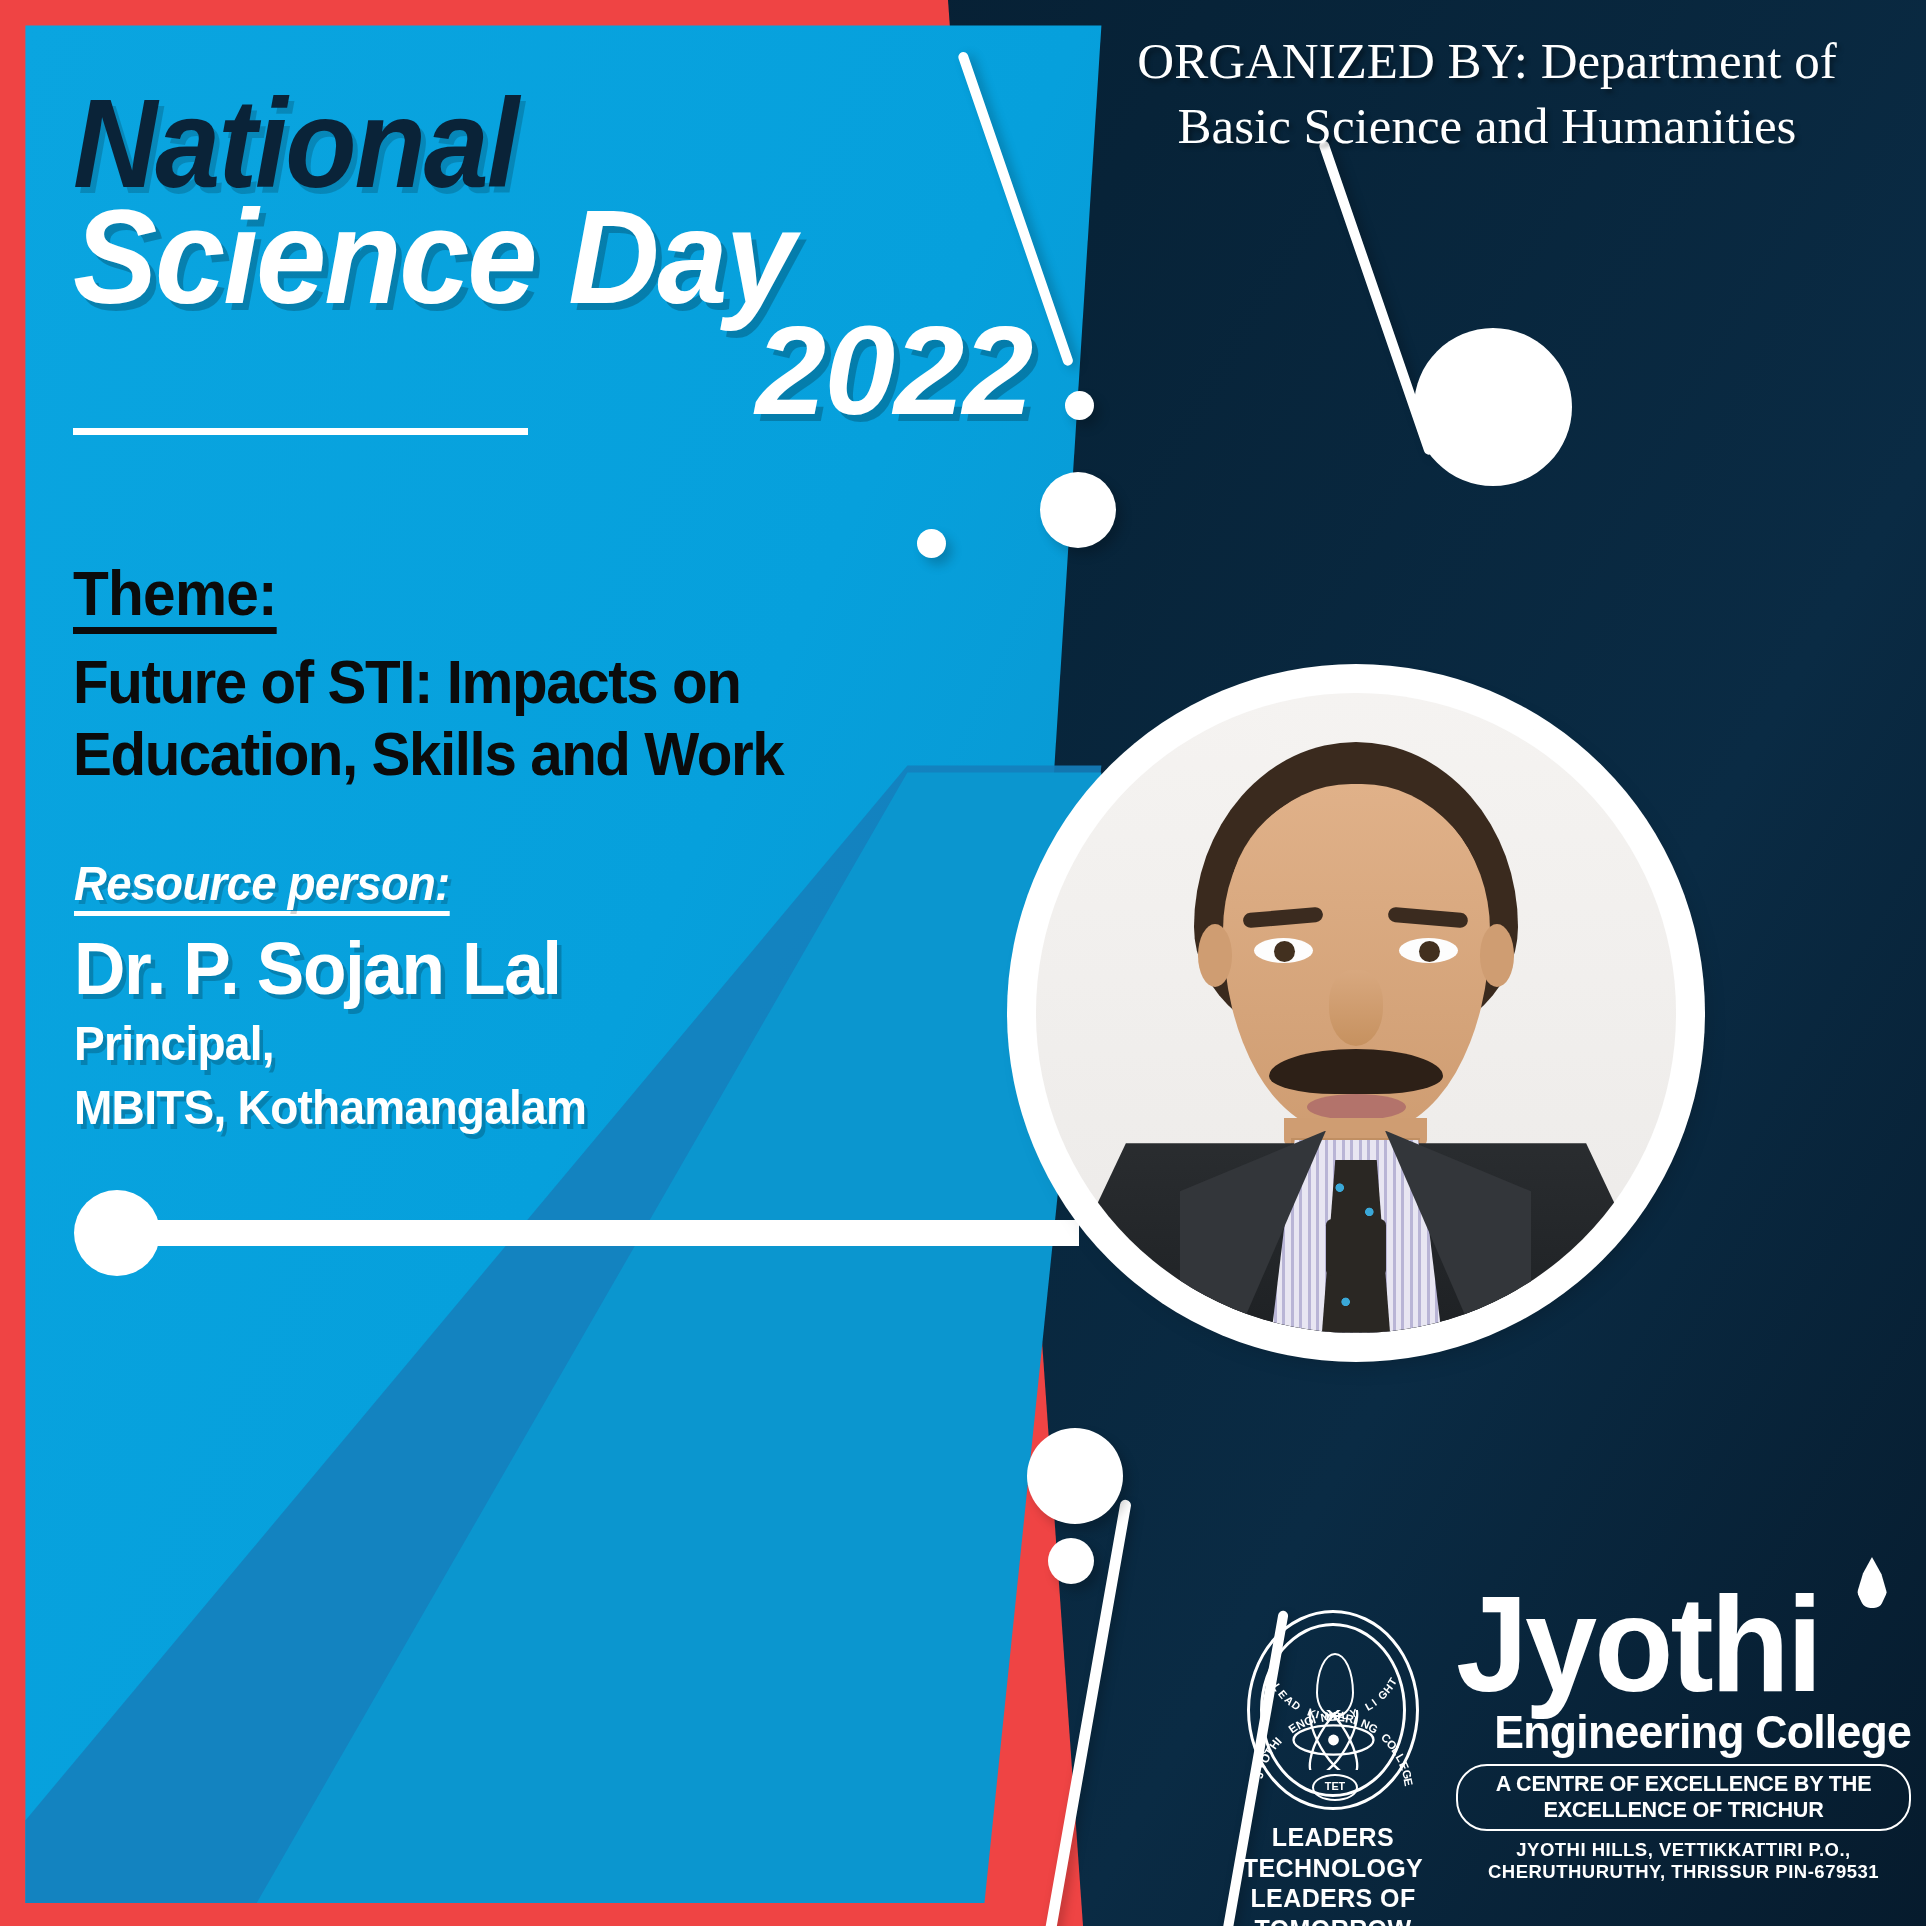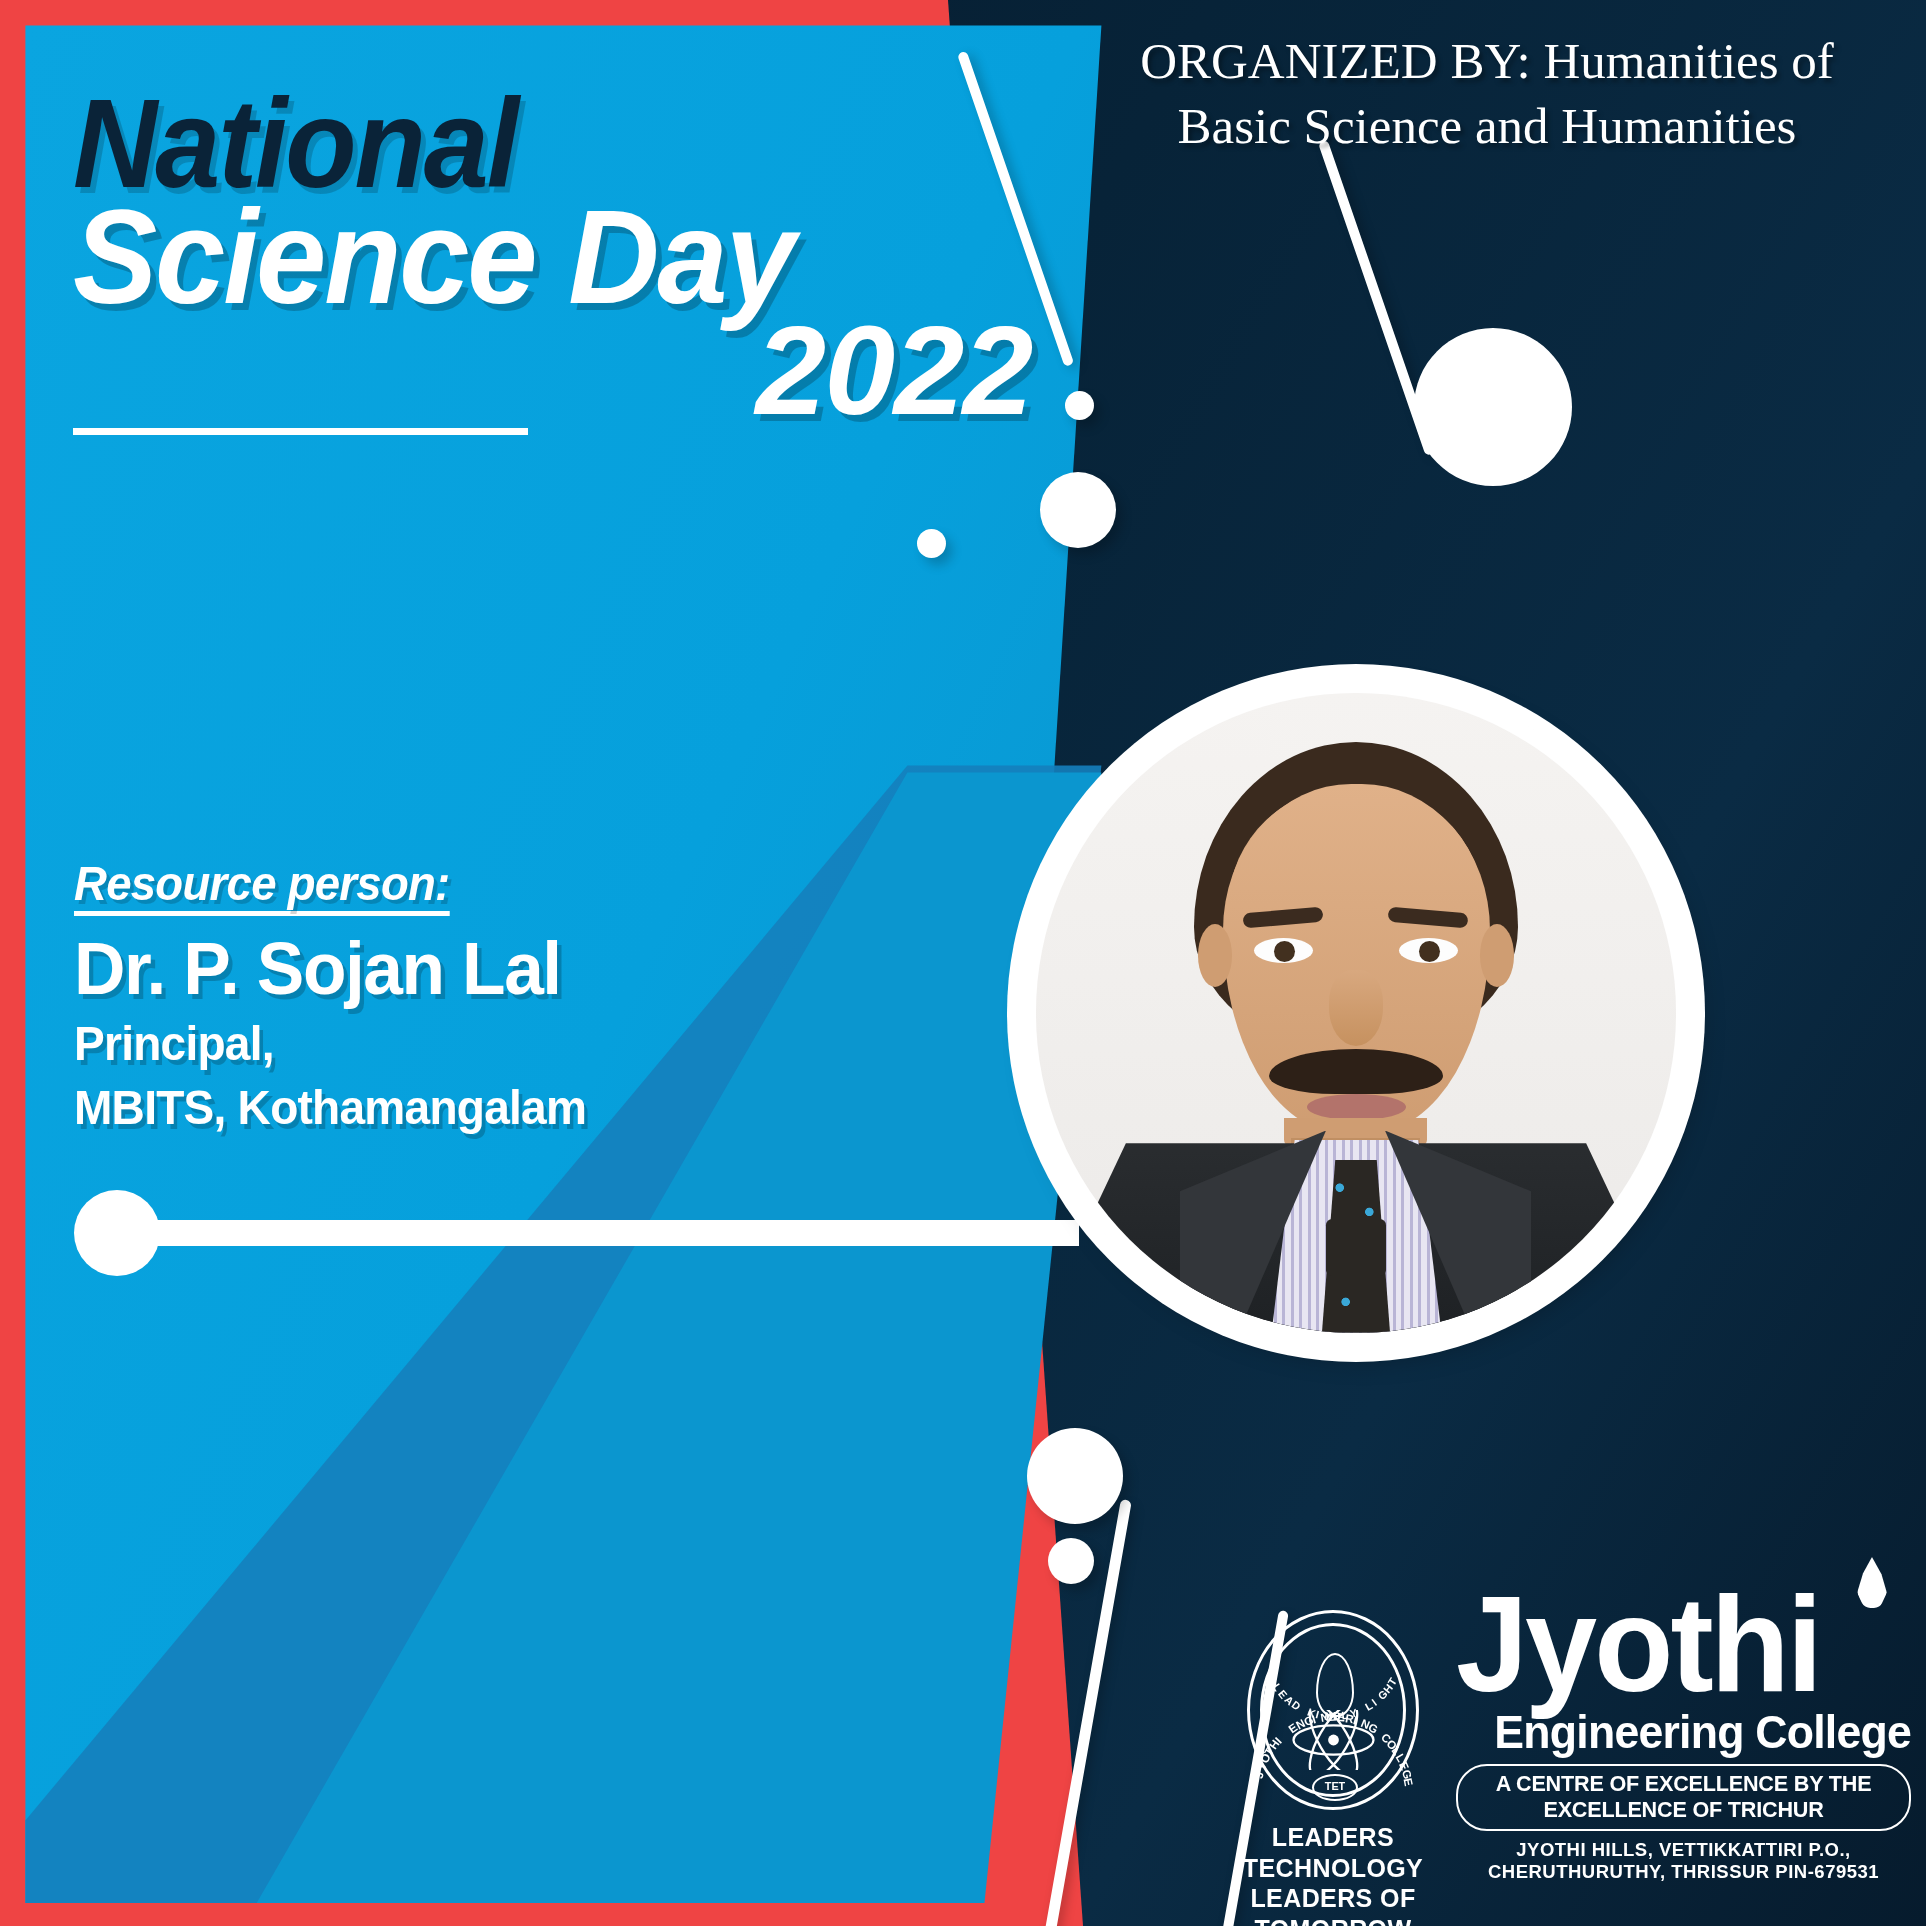--- a/index.html
+++ b/index.html
@@ -340,24 +340,28 @@
   <div class="connector-bar"></div>
 
   <div class="headline">
     <div class="h-national">National</div>
     <div class="h-science">Science Day</div>
     <div class="h-year">2022</div>
   </div>
   <div class="rule-white"></div>
 
   <div class="organized">
-    <div>ORGANIZED BY:  Humanities of</div>
+    <div>ORGANIZED BY:  Department of</div>
     <div>Basic Science and Humanities</div>
   </div>
 
+  <div class="theme-block">
+    <div class="theme-label">Theme:</div>
+    <div class="theme-text">Future of STI: Impacts on Education, Skills and Work</div>
+  </div>
 
   <div class="res-block">
     <div class="res-label">Resource person:</div>
     <div class="res-name">Dr. P. Sojan Lal</div>
     <div class="res-role">Principal,</div>
     <div class="res-role">MBITS, Kothamangalam</div>
   </div>
 
 
   <div class="portrait">

